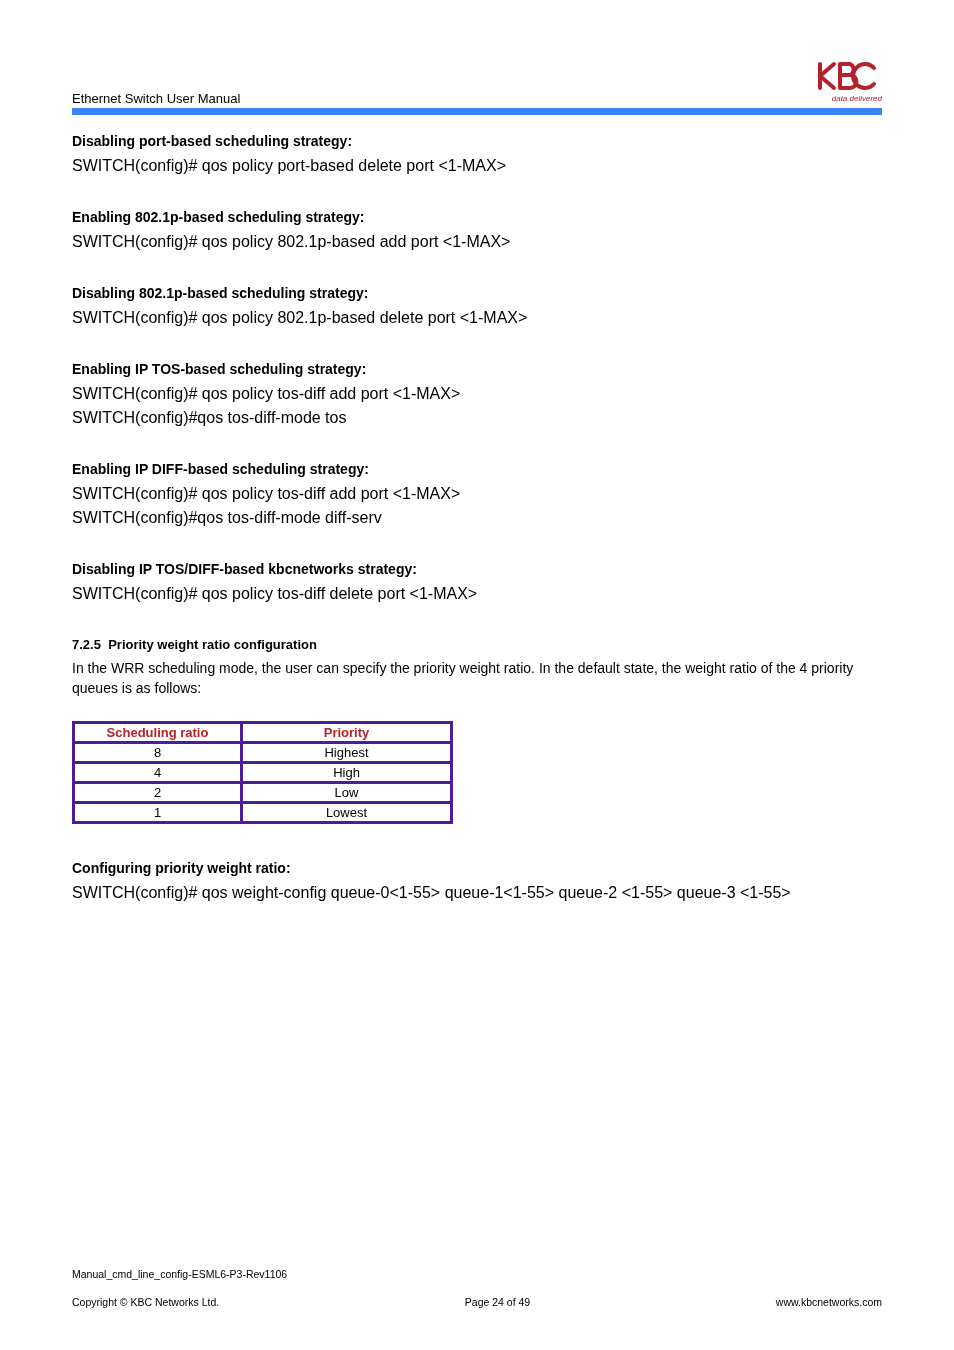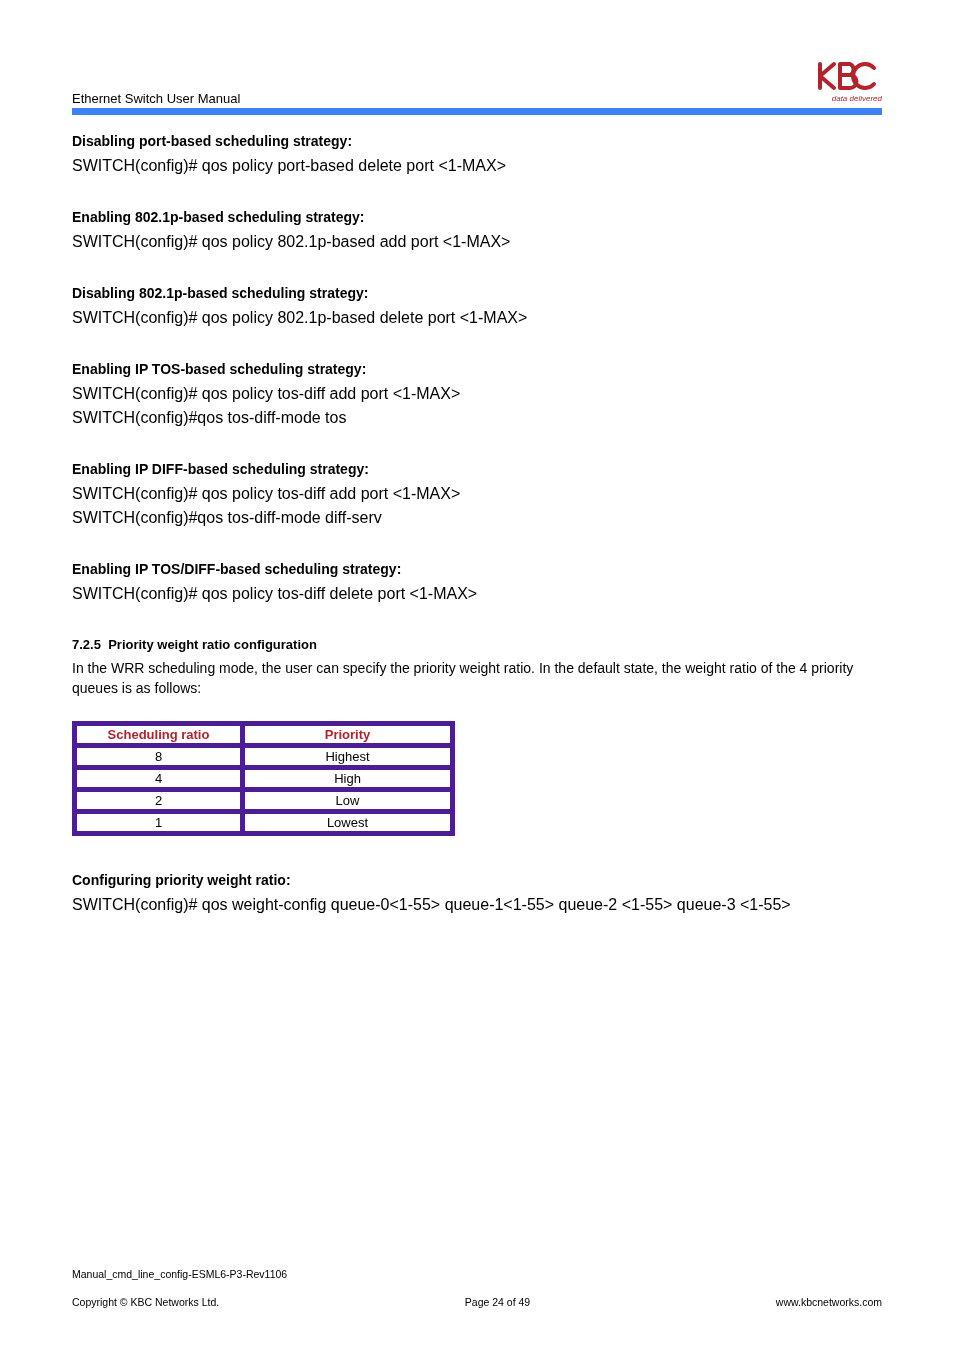--- a/index.html
+++ b/index.html
@@ -61,21 +61,21 @@
     font-size: 14px;
     line-height: 1.45;
     margin-bottom: 22px;
   }
   table.sched {
     border-collapse: collapse;
     margin-top: 4px;
     margin-bottom: 36px;
   }
   table.sched th, table.sched td {
-    border: 5px solid #4c1d95;
+    border: 3px solid #4c1d95;
     font-size: 13px;
     padding: 1px 8px;
     text-align: center;
   }
   table.sched th {
     color: #b4232c;
     font-weight: bold;
   }
   table.sched th.col1 { width: 168px; }
   table.sched th.col2 { width: 210px; }
@@ -128,21 +128,21 @@
   <div class="body-line">SWITCH(config)#qos tos-diff-mode tos</div>
 </div>
 
 <div class="block">
   <div class="section-heading">Enabling IP DIFF-based scheduling strategy:</div>
   <div class="body-line">SWITCH(config)# qos policy tos-diff add port &lt;1-MAX&gt;</div>
   <div class="body-line">SWITCH(config)#qos tos-diff-mode diff-serv</div>
 </div>
 
 <div class="block">
-  <div class="section-heading">Enabling IP TOS/DIFF-based scheduling strategy:</div>
+  <div class="section-heading">Disabling IP TOS/DIFF-based kbcnetworks strategy:</div>
   <div class="body-line">SWITCH(config)# qos policy tos-diff delete port &lt;1-MAX&gt;</div>
 </div>
 
 <div class="block-tight">
   <div class="sub-num">
     <span>7.2.5</span>&nbsp;&nbsp;<span class="sub-title">Priority weight ratio configuration</span>
   </div>
   <div class="para">In the WRR scheduling mode, the user can specify the priority weight ratio. In the default state, the weight ratio of the 4 priority queues is as follows:</div>
   <table class="sched">
     <tbody>

